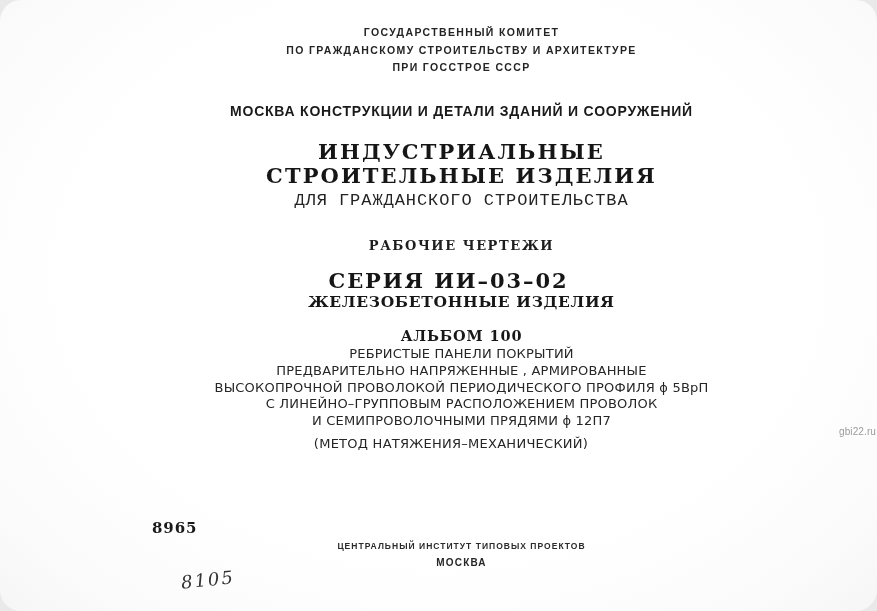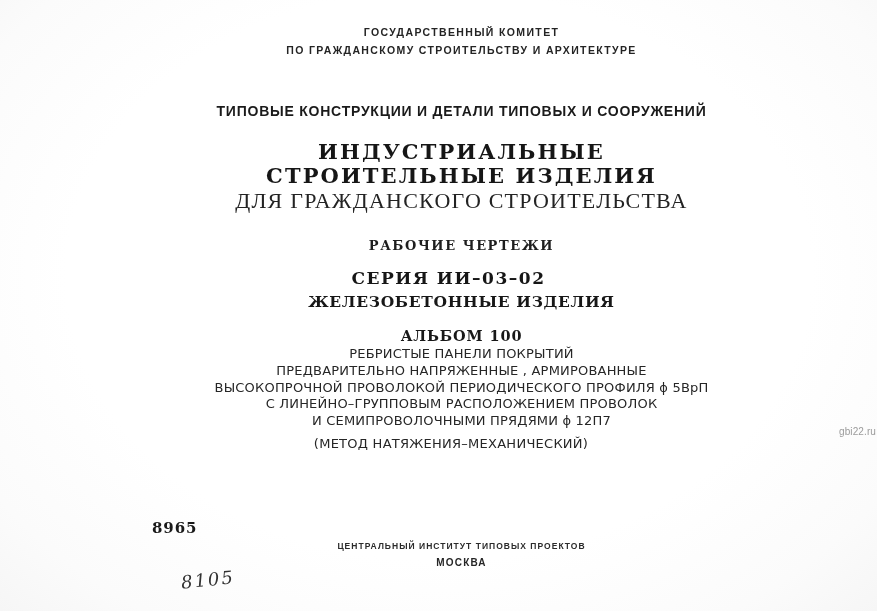--- a/index.html
+++ b/index.html
@@ -5,20 +5,21 @@
   html, body { margin: 0; padding: 0; background: #e9e9e9; }
   .page {
     position: relative;
     width: 877px;
     height: 611px;
     margin: 0 auto;
     background: radial-gradient(ellipse at 50% 45%, #ffffff 60%, #fbfbfb 85%, #f6f6f6 100%);
     overflow: hidden;
     color: #1c1c1c;
     font-family: "Liberation Sans", sans-serif;
+    border-radius: 21px;
   }
   .row {
     position: absolute;
     left: 0;
     width: 877px;
     box-sizing: border-box;
     padding-left: 46px;  
     text-align: center;
     white-space: nowrap;
   }
@@ -43,39 +44,39 @@
   .title {
     top: 140px;
     font-family: "DejaVu Serif", serif;
     font-size: 21px;
     font-weight: bold;
     letter-spacing: 0.10em;
     line-height: 24px;
     color: #161616;
   }
   .title .t3 {
-    font-family: Liberation Serif, serif;
+    font-family: Liberation Mono, monospace;
     font-weight: normal;
-    font-size: 22px;
+    font-size: 17px;
     letter-spacing: 0.055em;
     color: #232323;
     margin-top: 1px;
   }
   .subtitle {
     top: 238px;
     font-family: "DejaVu Serif", serif;
     font-size: 13px;
     font-weight: bold;
     letter-spacing: 0.12em;
     color: #1e1e1e;
   }
   .series1 {
     top: 268px;
     font-family: "DejaVu Serif", serif;
-    font-size: 17px;
+    font-size: 21px;
     font-weight: bold;
     letter-spacing: 0.09em;
     color: #161616;
     padding-left: 20px;
   }
   .series2 {
     top: 292px;
     font-family: "DejaVu Serif", serif;
     font-size: 15.5px;
     font-weight: bold;
@@ -151,23 +152,24 @@
   }
 </style>
 </head>
 <body>
 
 <div class="page">
 
   <div class="row hdr">
     <div>ГОСУДАРСТВЕННЫЙ КОМИТЕТ</div>
     <div>ПО ГРАЖДАНСКОМУ СТРОИТЕЛЬСТВУ И АРХИТЕКТУРЕ</div>
+    <div>ПРИ ГОССТРОЕ СССР</div>
   </div>
 
-  <div class="row cat">ТИПОВЫЕ КОНСТРУКЦИИ И ДЕТАЛИ ТИПОВЫХ И СООРУЖЕНИЙ</div>
+  <div class="row cat">МОСКВА КОНСТРУКЦИИ И ДЕТАЛИ ЗДАНИЙ И СООРУЖЕНИЙ</div>
 
   <div class="row title">
     <div>ИНДУСТРИАЛЬНЫЕ</div>
     <div>СТРОИТЕЛЬНЫЕ ИЗДЕЛИЯ</div>
     <div class="t3">ДЛЯ ГРАЖДАНСКОГО СТРОИТЕЛЬСТВА</div>
   </div>
 
   <div class="row subtitle">РАБОЧИЕ ЧЕРТЕЖИ</div>
 
   <div class="row series1">СЕРИЯ ИИ–03–02</div>

